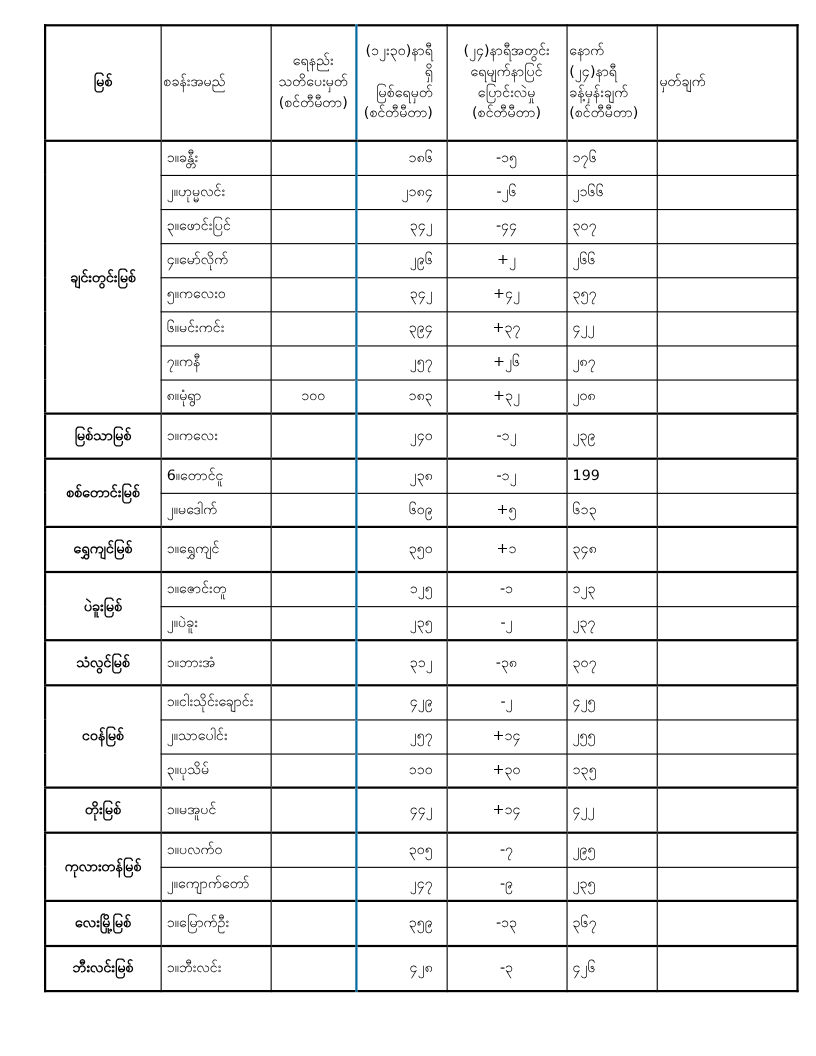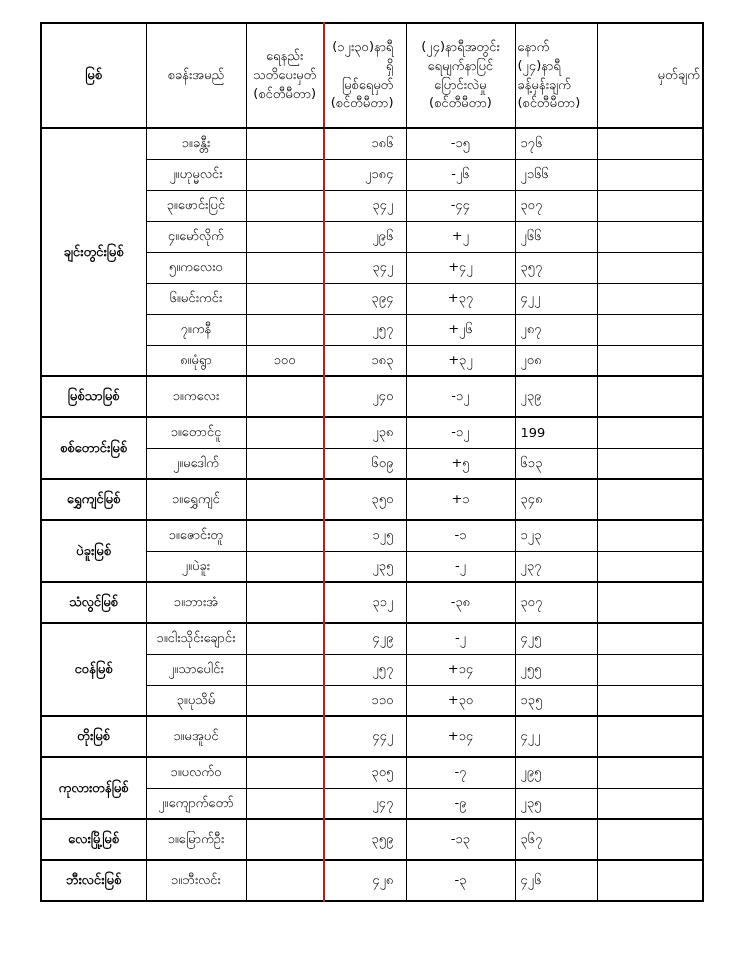--- a/index.html
+++ b/index.html
@@ -34,26 +34,26 @@
     line-height:1.45;
     border-bottom:2px solid #000;
     padding:0 2px;
   }
   tbody td{
     height:31px;
     vertical-align:middle;
   }
   tr.group-start td{border-top:2px solid #000;}
   .col-river{width:105px;font-weight:bold;text-align:center;padding:10px 2px;}
-  .col-station{width:100px;text-align:center;}
+  .col-station{width:100px;text-align:left;}
   .col-warning{width:78px;text-align:center;margin-left:13px;}
-  .col-level{width:82px;text-align:right;padding-right:12px;border-left:2px solid #b91c1c;}
+  .col-level{width:82px;text-align:right;padding-right:12px;border-left:2px solid #0369a1;}
   .col-change{width:109px;text-align:center;margin-left:36px;}
   .col-forecast{width:82px;text-align:left;}
-  .col-remark{width:106px;text-align:right;}
+  .col-remark{width:128px;text-align:left;}
 </style>
 </head>
 <body>
 
 <div class="page">
   <table class="wl">
     <thead>
       <tr id="header-row">
           <th class="col-river">မြစ်</th>
           <th class="col-station">စခန်းအမည်</th>
@@ -144,21 +144,21 @@
           <td rowspan="1" class="col-river">မြစ်သာမြစ်</td>
           <td class="col-station">၁။ကလေး</td>
           <td class="col-warning"></td>
           <td class="col-level">၂၄၀</td>
           <td class="col-change">-၁၂</td>
           <td class="col-forecast">၂၃၉</td>
           <td class="col-remark"></td>
         </tr>
         <tr class="group-start">
           <td rowspan="2" class="col-river">စစ်တောင်းမြစ်</td>
-          <td class="col-station">၁။တောင်ငူ</td>
+          <td class="col-station">6။တောင်ငူ</td>
           <td class="col-warning"></td>
           <td class="col-level">၂၃၈</td>
           <td class="col-change">-၁၂</td>
           <td class="col-forecast">199</td>
           <td class="col-remark"></td>
         </tr>
         <tr>
           <td class="col-station">၂။မဒေါက်</td>
           <td class="col-warning"></td>
           <td class="col-level">၆၀၉</td>

